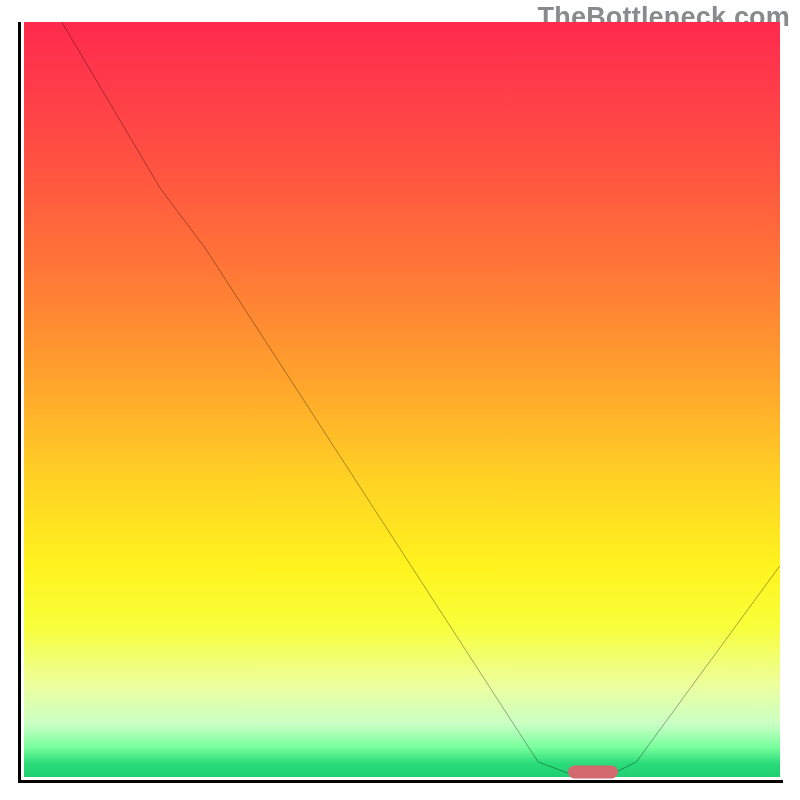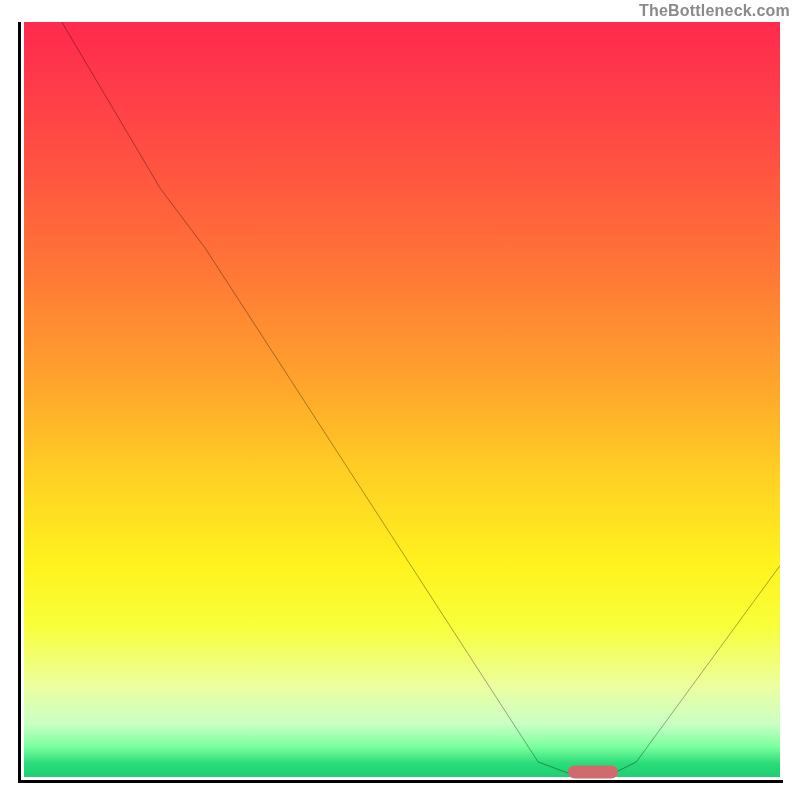--- a/index.html
+++ b/index.html
@@ -14,21 +14,21 @@
   .wrap {
     position: relative;
     width: 800px;
     height: 800px;
   }
   .attribution {
     position: absolute;
     top: 2px;
     right: 10px;
     color: #888a8c;
-    font-size: 16px;
+    font-size: 27px;
     font-weight: 600;
     letter-spacing: 0.2px;
   }
   .plot {
     position: absolute;
     left: 18px;
     top: 22px;
     width: 765px;
     height: 761px;
     border-left: 3px solid #000;

